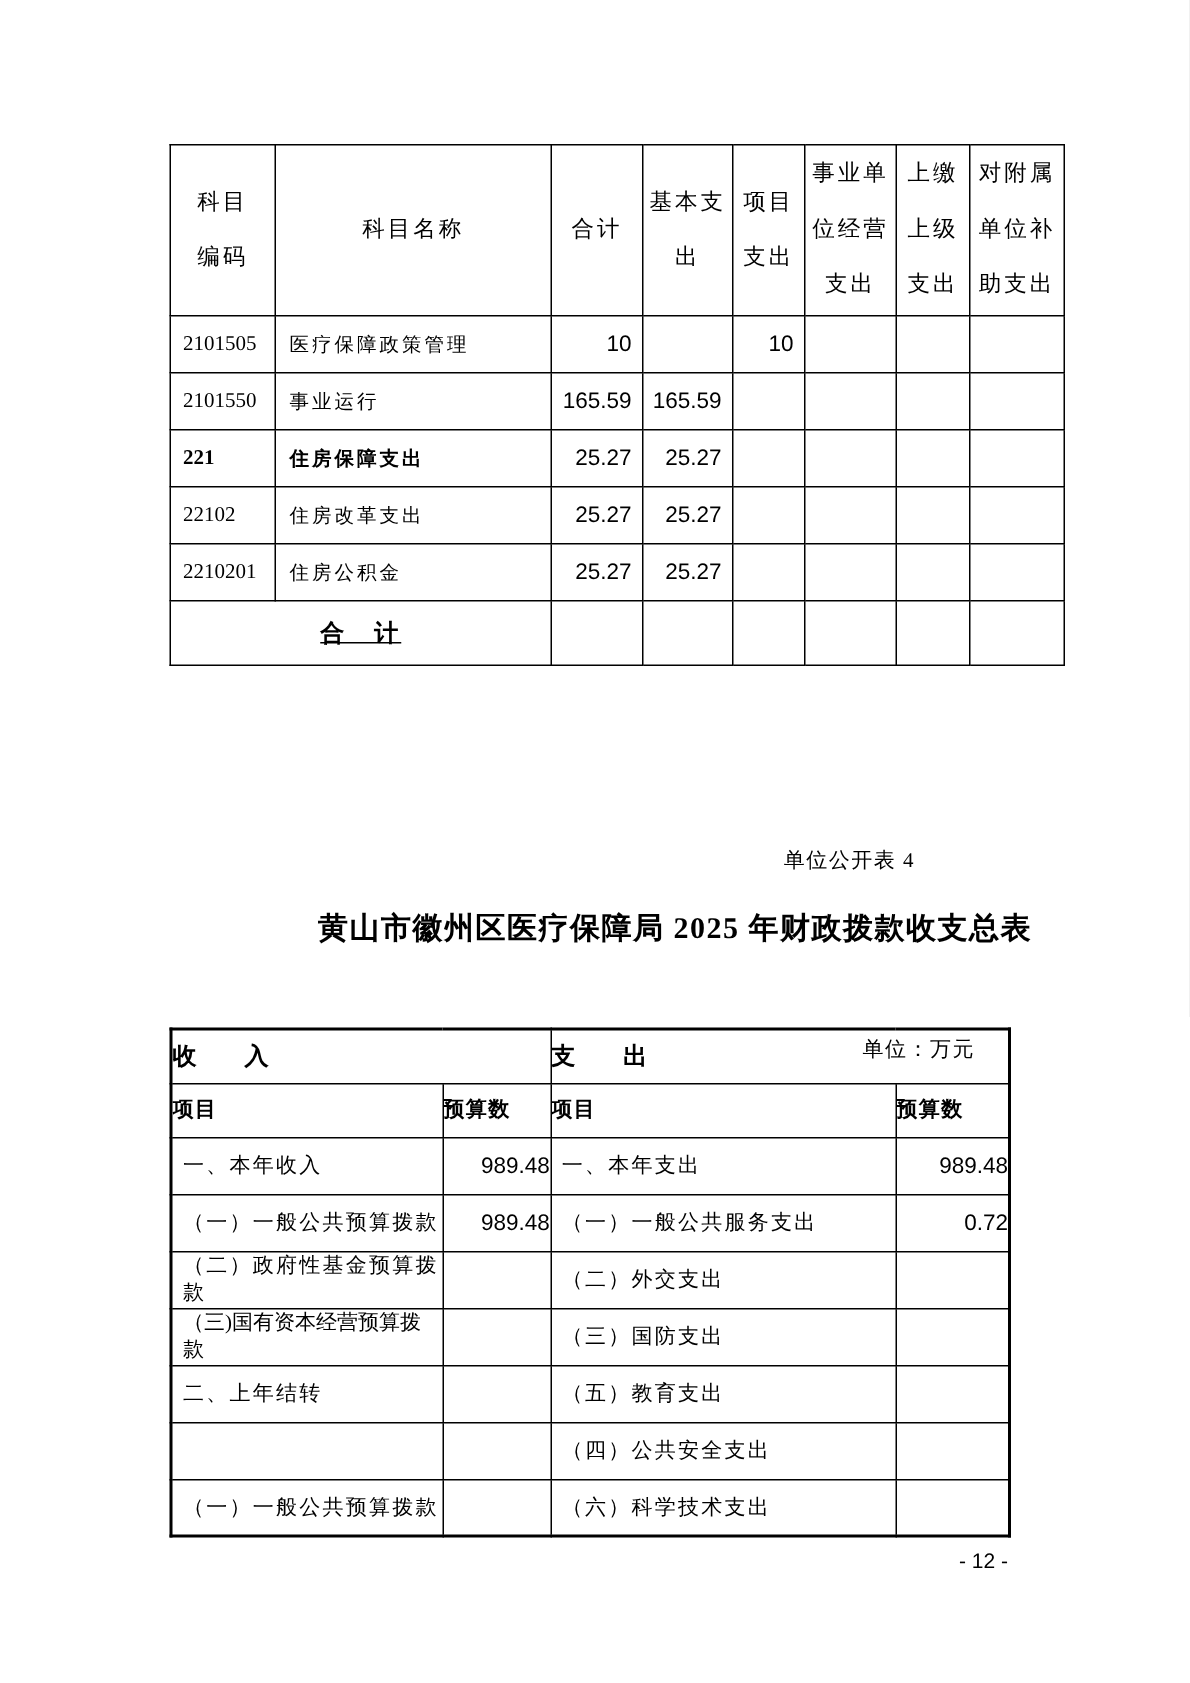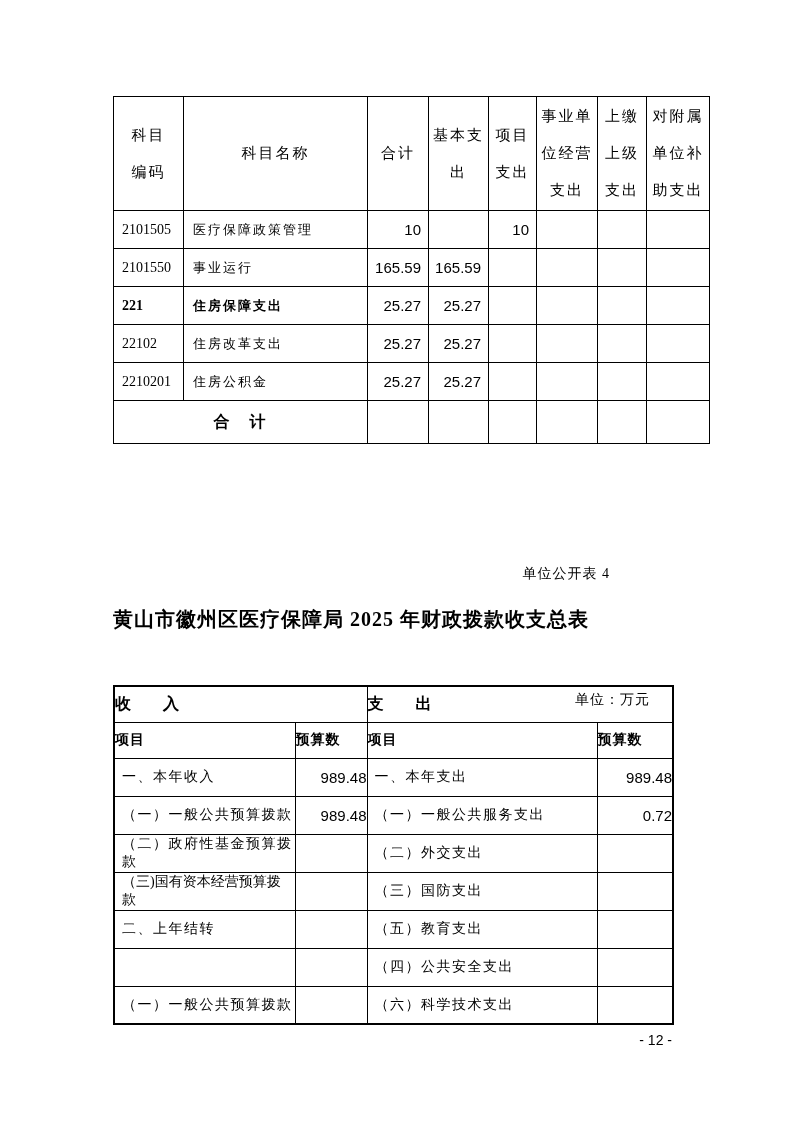--- a/index.html
+++ b/index.html
@@ -21,21 +21,21 @@
   
   .t1 { left: 113px; top: 96px; width: 596px; }
   .t1 th, .t1 td {
     border: 1px solid #000;
     padding: 0;
     overflow: hidden;
     vertical-align: middle;
   }
   .t1 thead tr { height: 114px; }
   .t1 tbody tr { height: 38px; }
-  .t1 tr.total-row { height: 43px; }
+  .t1 tr.total-row { height: 43px; text-decoration: underline; }
   .t1 th {
     font-weight: normal;
     font-size: 15px;
     text-align: center;
     white-space: pre-line;
     line-height: 37px;
     letter-spacing: 2px;
   }
   .t1 td.code {
     font-size: 14px;
@@ -66,24 +66,24 @@
     position: absolute;
     left: 113px;
     width: 497px;
     top: 565px;
     text-align: right;
     font-size: 14px;
     letter-spacing: 1px;
   }
   .doc-title {
     position: absolute;
-    left: 113px;
+    left: 129px;
     width: 559px;
     top: 605px;
-    text-align: left;
+    text-align: right;
     font-size: 20px;
     font-weight: bold;
     letter-spacing: 1px;
     line-height: 28px;
   }
   .unit-note {
     position: absolute;
     left: 113px;
     width: 537px;
     top: 691px;

